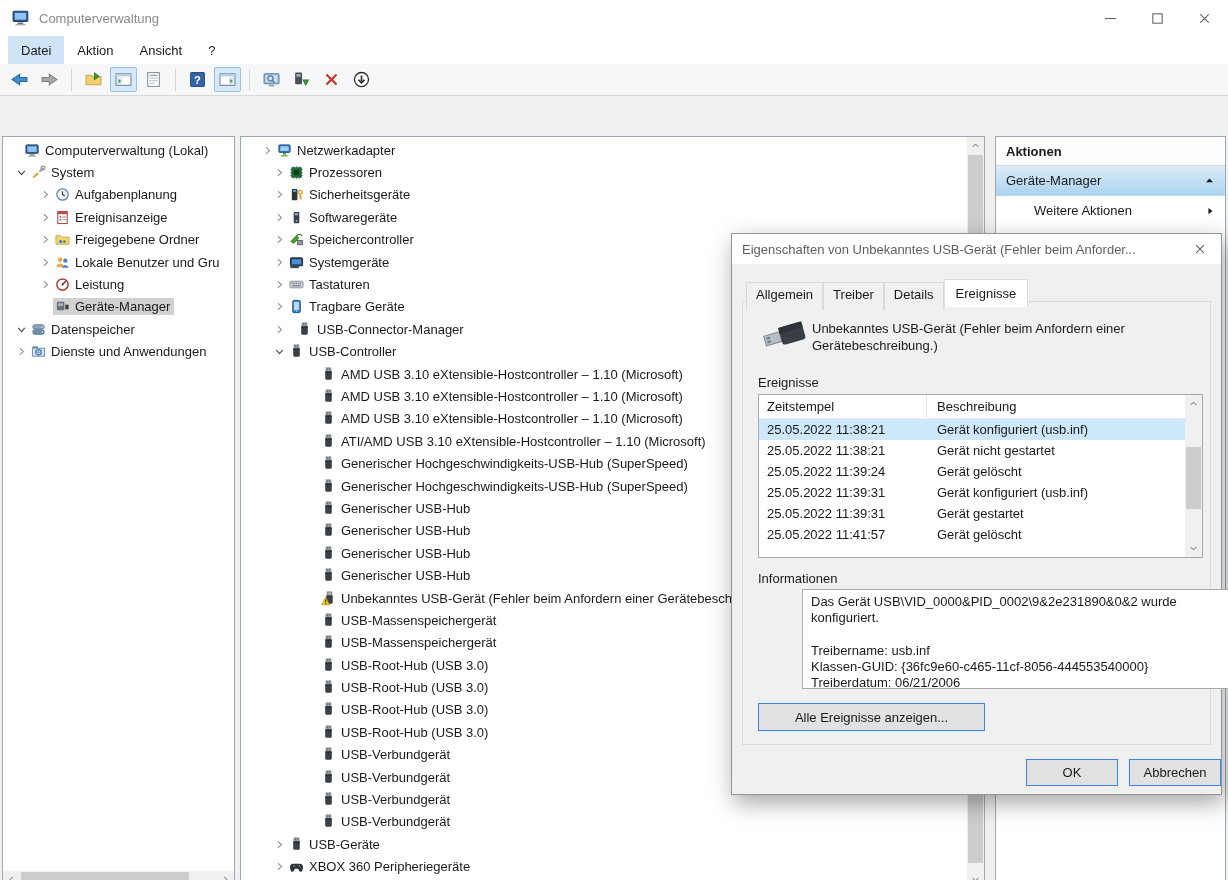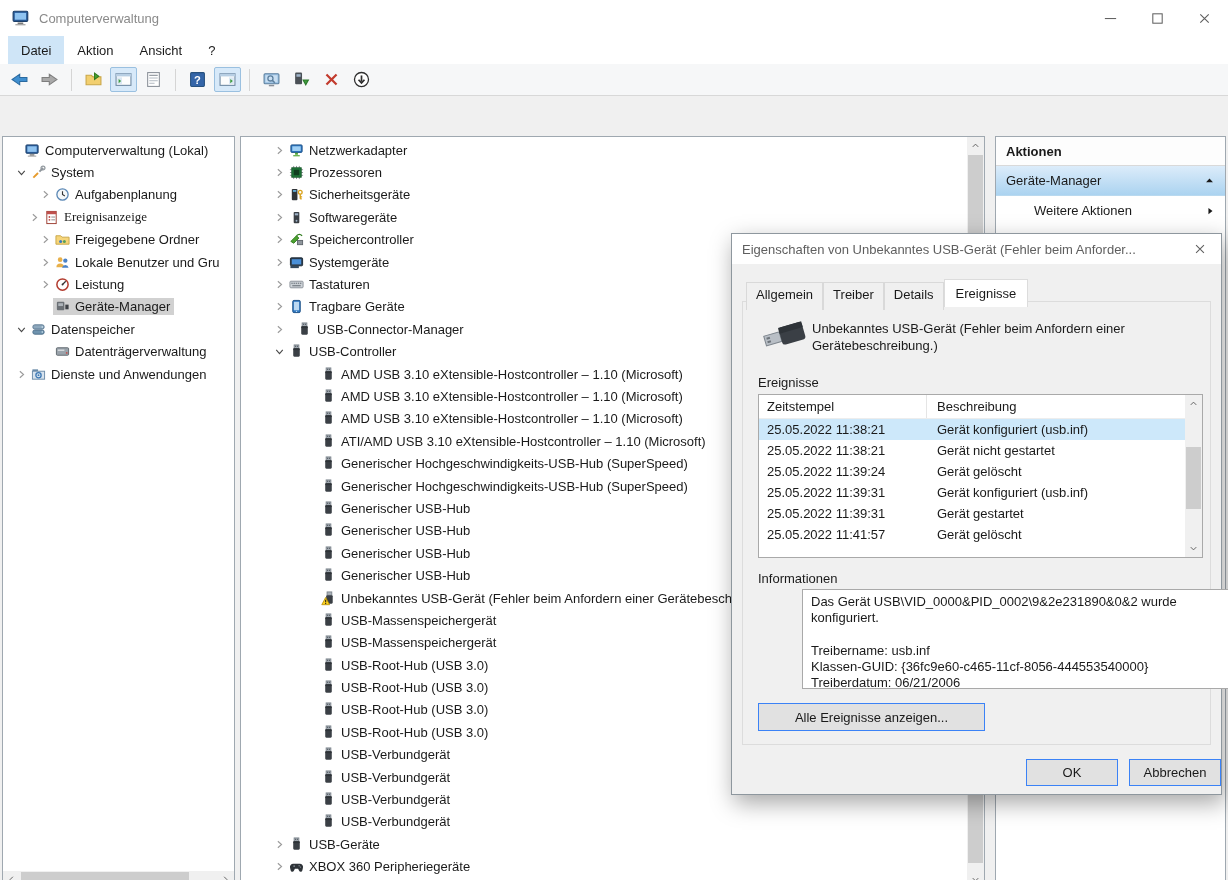--- a/index.html
+++ b/index.html
@@ -270,21 +270,21 @@
         <span class="ibody">
           <span class="ticon">
             <svg xmlns="http://www.w3.org/2000/svg" viewBox="0 0 16 16" width="100%" height="100%">
               <circle cx="8" cy="8" r="6" fill="#f4f7f9" stroke="#5a87b5" stroke-width="1.4"></circle>
               <path d="M8 4.5 V8 L10.5 9.5" stroke="#333" stroke-width="1.2" fill="none"></path>
             </svg>
           </span>
           <span class="tlabel">Aufgabenplanung</span>
         </span>
       </div>
-      <div class="trow" style="padding-left: 23px; font-family: Liberation Serif, serif;">
+      <div class="trow" style="padding-left: 34px;">
         <span class="exp">
           <svg xmlns="http://www.w3.org/2000/svg" viewBox="0 0 16 16" width="100%" height="100%">
             <path d="M6 4 l4.5 4 L6 12" fill="none" stroke="#9b9b9b" stroke-width="1.4"></path>
           </svg>
         </span>
         <span class="ibody">
           <span class="ticon">
             <svg xmlns="http://www.w3.org/2000/svg" viewBox="0 0 16 16" width="100%" height="100%">
               <rect x="3" y="1.5" width="10" height="13" fill="#fff" stroke="#9b3b2e"></rect>
               <rect x="3" y="1.5" width="10" height="3" fill="#c0504d"></rect>
@@ -371,33 +371,20 @@
         <span class="ibody">
           <span class="ticon">
             <svg xmlns="http://www.w3.org/2000/svg" viewBox="0 0 16 16" width="100%" height="100%">
               <rect x="2" y="3" width="12" height="4.5" rx="2" fill="#8ea8bd" stroke="#5c7a93"></rect>
               <rect x="2" y="8.5" width="12" height="4.5" rx="2" fill="#6f93ae" stroke="#4e6e89"></rect>
               <circle cx="12" cy="5.2" r=".8" fill="#d8ecf7"></circle>
               <circle cx="12" cy="10.7" r=".8" fill="#d8ecf7"></circle>
             </svg>
           </span>
           <span class="tlabel">Datenspeicher</span>
-        </span>
-      </div>
-      <div class="trow" style="padding-left: 34px;">
-        <span class="exp"></span>
-        <span class="ibody">
-          <span class="ticon">
-            <svg xmlns="http://www.w3.org/2000/svg" viewBox="0 0 16 16" width="100%" height="100%">
-              <rect x="1.5" y="4" width="13" height="8" rx="1" fill="#9aa3ab" stroke="#5f676e"></rect>
-              <rect x="3" y="6" width="7" height="1.2" fill="#e8eaec"></rect>
-              <circle cx="12.5" cy="9.5" r="1" fill="#c0504d"></circle>
-            </svg>
-          </span>
-          <span class="tlabel">Datenträgerverwaltung</span>
         </span>
       </div>
       <div class="trow" style="padding-left: 10px;">
         <span class="exp">
           <svg xmlns="http://www.w3.org/2000/svg" viewBox="0 0 16 16" width="100%" height="100%">
             <path d="M6 4 l4.5 4 L6 12" fill="none" stroke="#9b9b9b" stroke-width="1.4"></path>
           </svg>
         </span>
         <span class="ibody">
           <span class="ticon">
@@ -423,21 +410,21 @@
         <svg xmlns="http://www.w3.org/2000/svg" viewBox="0 0 16 16" width="100%" height="100%">
           <path d="M6 4 L10 8 6 12" fill="none" stroke="#5f5f5f" stroke-width="1.4"></path>
         </svg>
       </span>
   </div>
 </div>
 
 <div class="panel mid-panel">
   <div class="tree">
 
-  <div class="trow" style="padding-left: 30px;">
+  <div class="trow" style="padding-left: 18px;">
         <span class="exp">
           <svg xmlns="http://www.w3.org/2000/svg" viewBox="0 0 16 16" width="100%" height="100%">
             <path d="M6 4 l4.5 4 L6 12" fill="none" stroke="#9b9b9b" stroke-width="1.4"></path>
           </svg>
         </span>
         <span class="ibody">
           <span class="ticon">
             <svg xmlns="http://www.w3.org/2000/svg" viewBox="0 0 16 16" width="100%" height="100%">
               <rect x="2" y="2" width="12" height="8" rx="1" fill="#2f77c0" stroke="#1b4f86"></rect>
               <rect x="3.5" y="3.5" width="9" height="5" fill="#9fd0f5"></rect>

